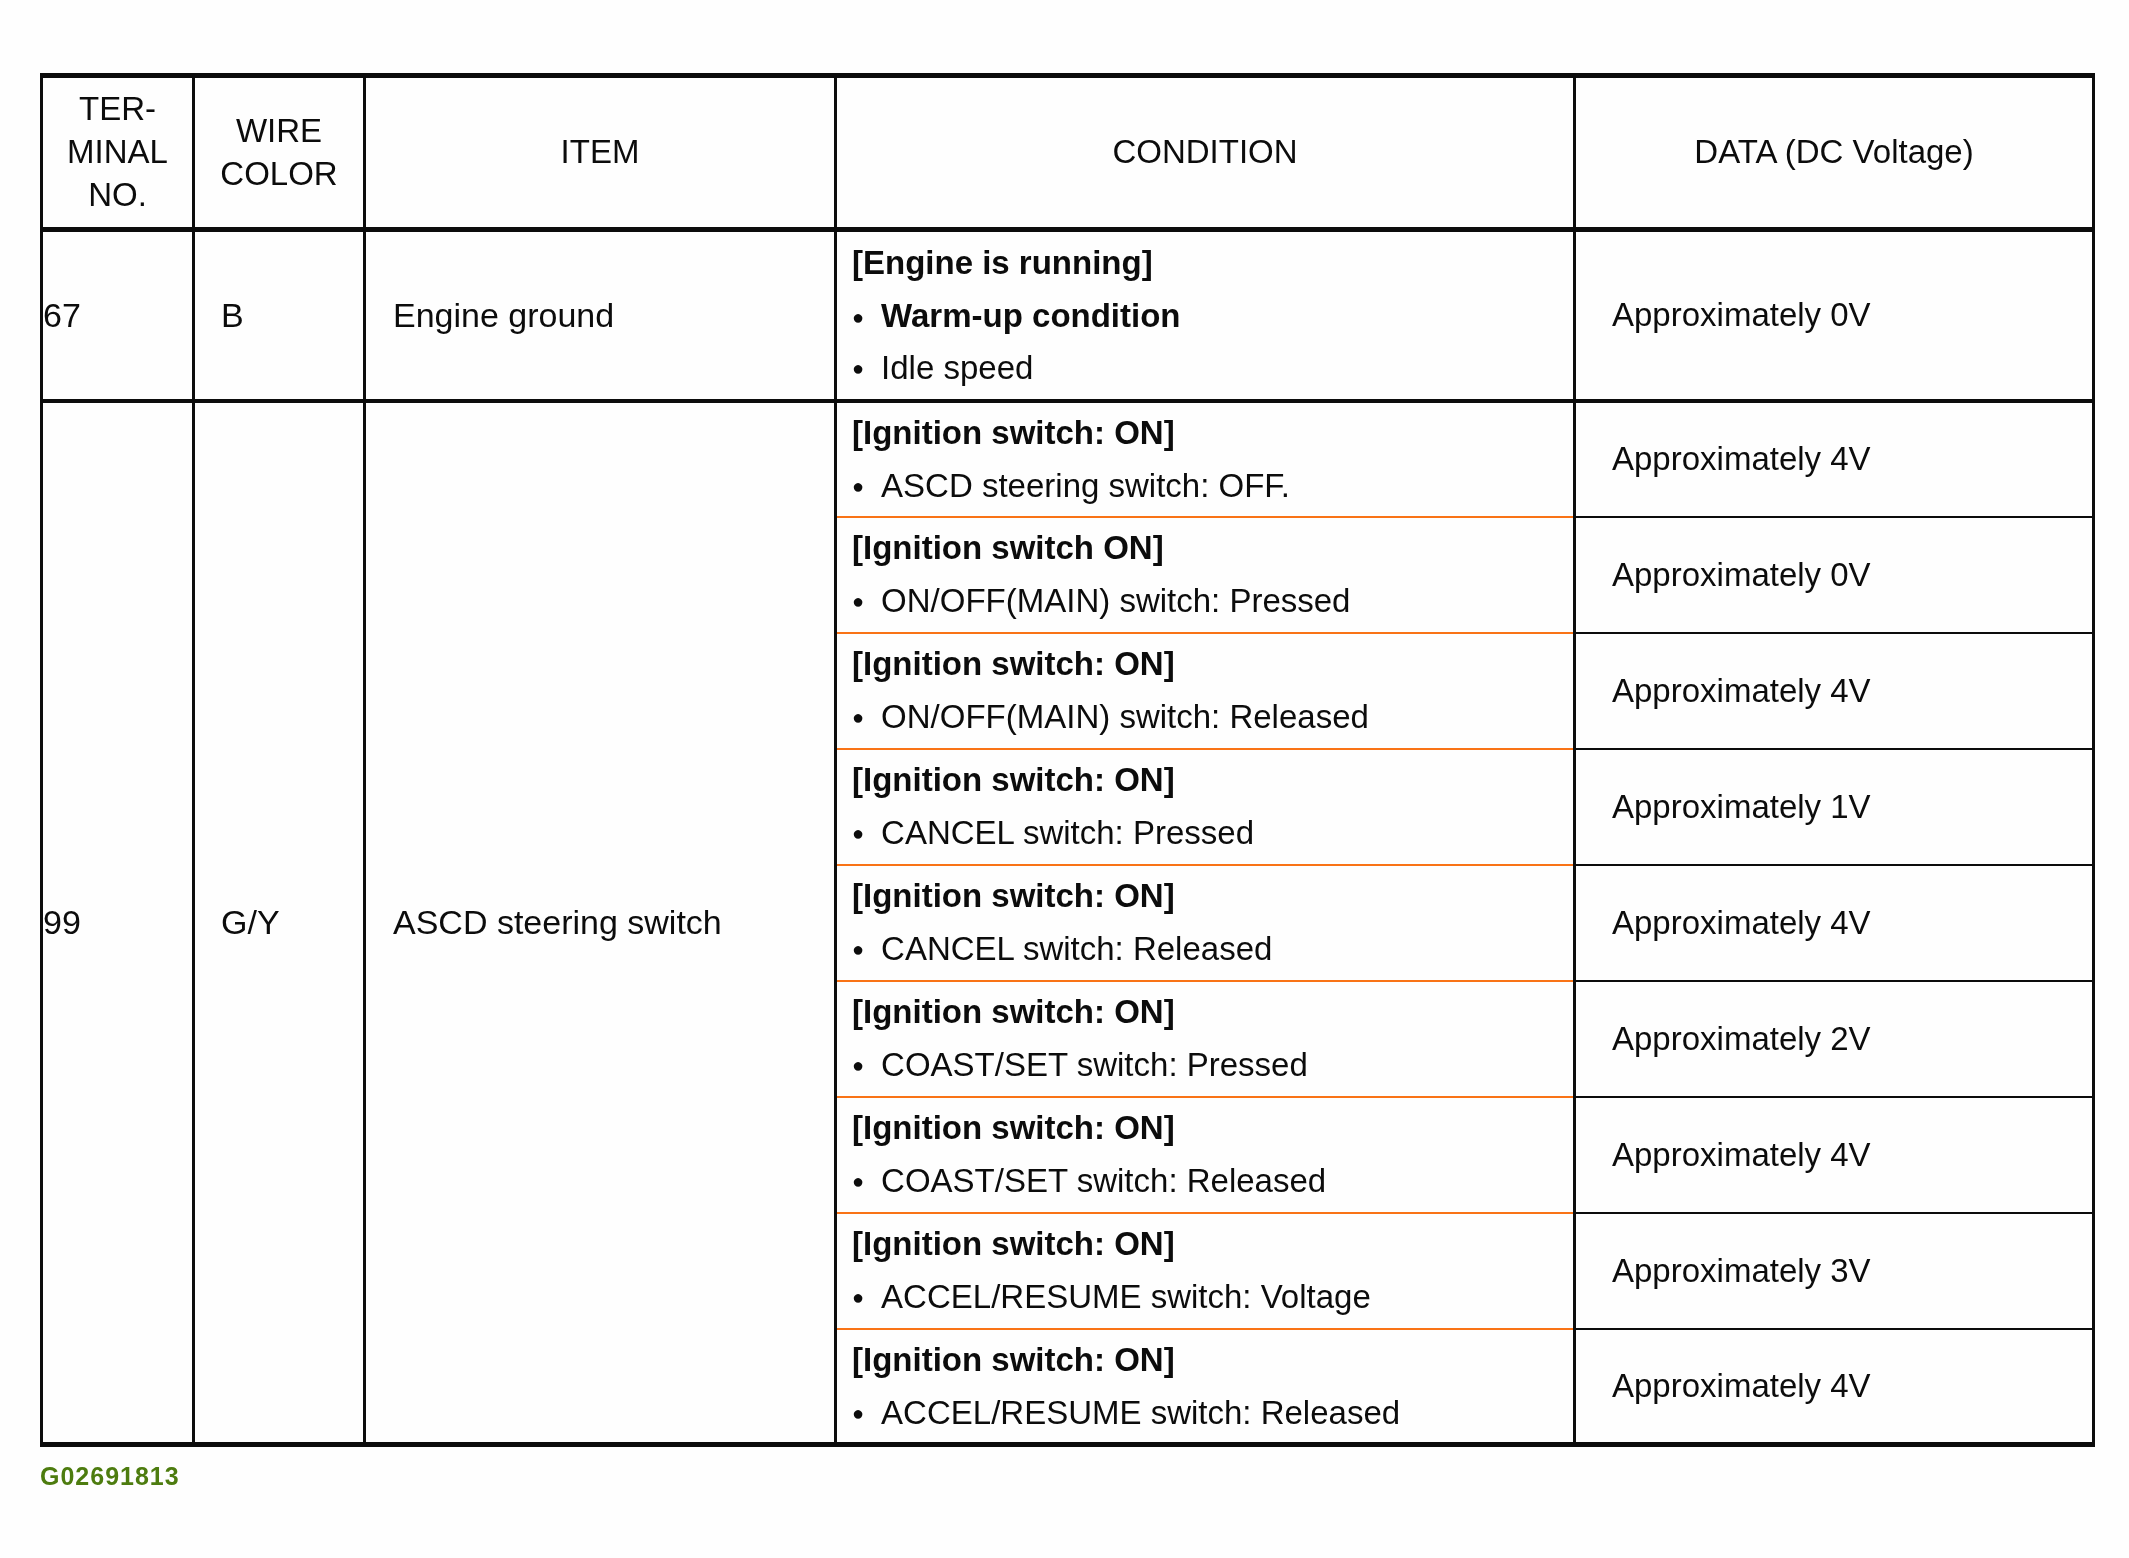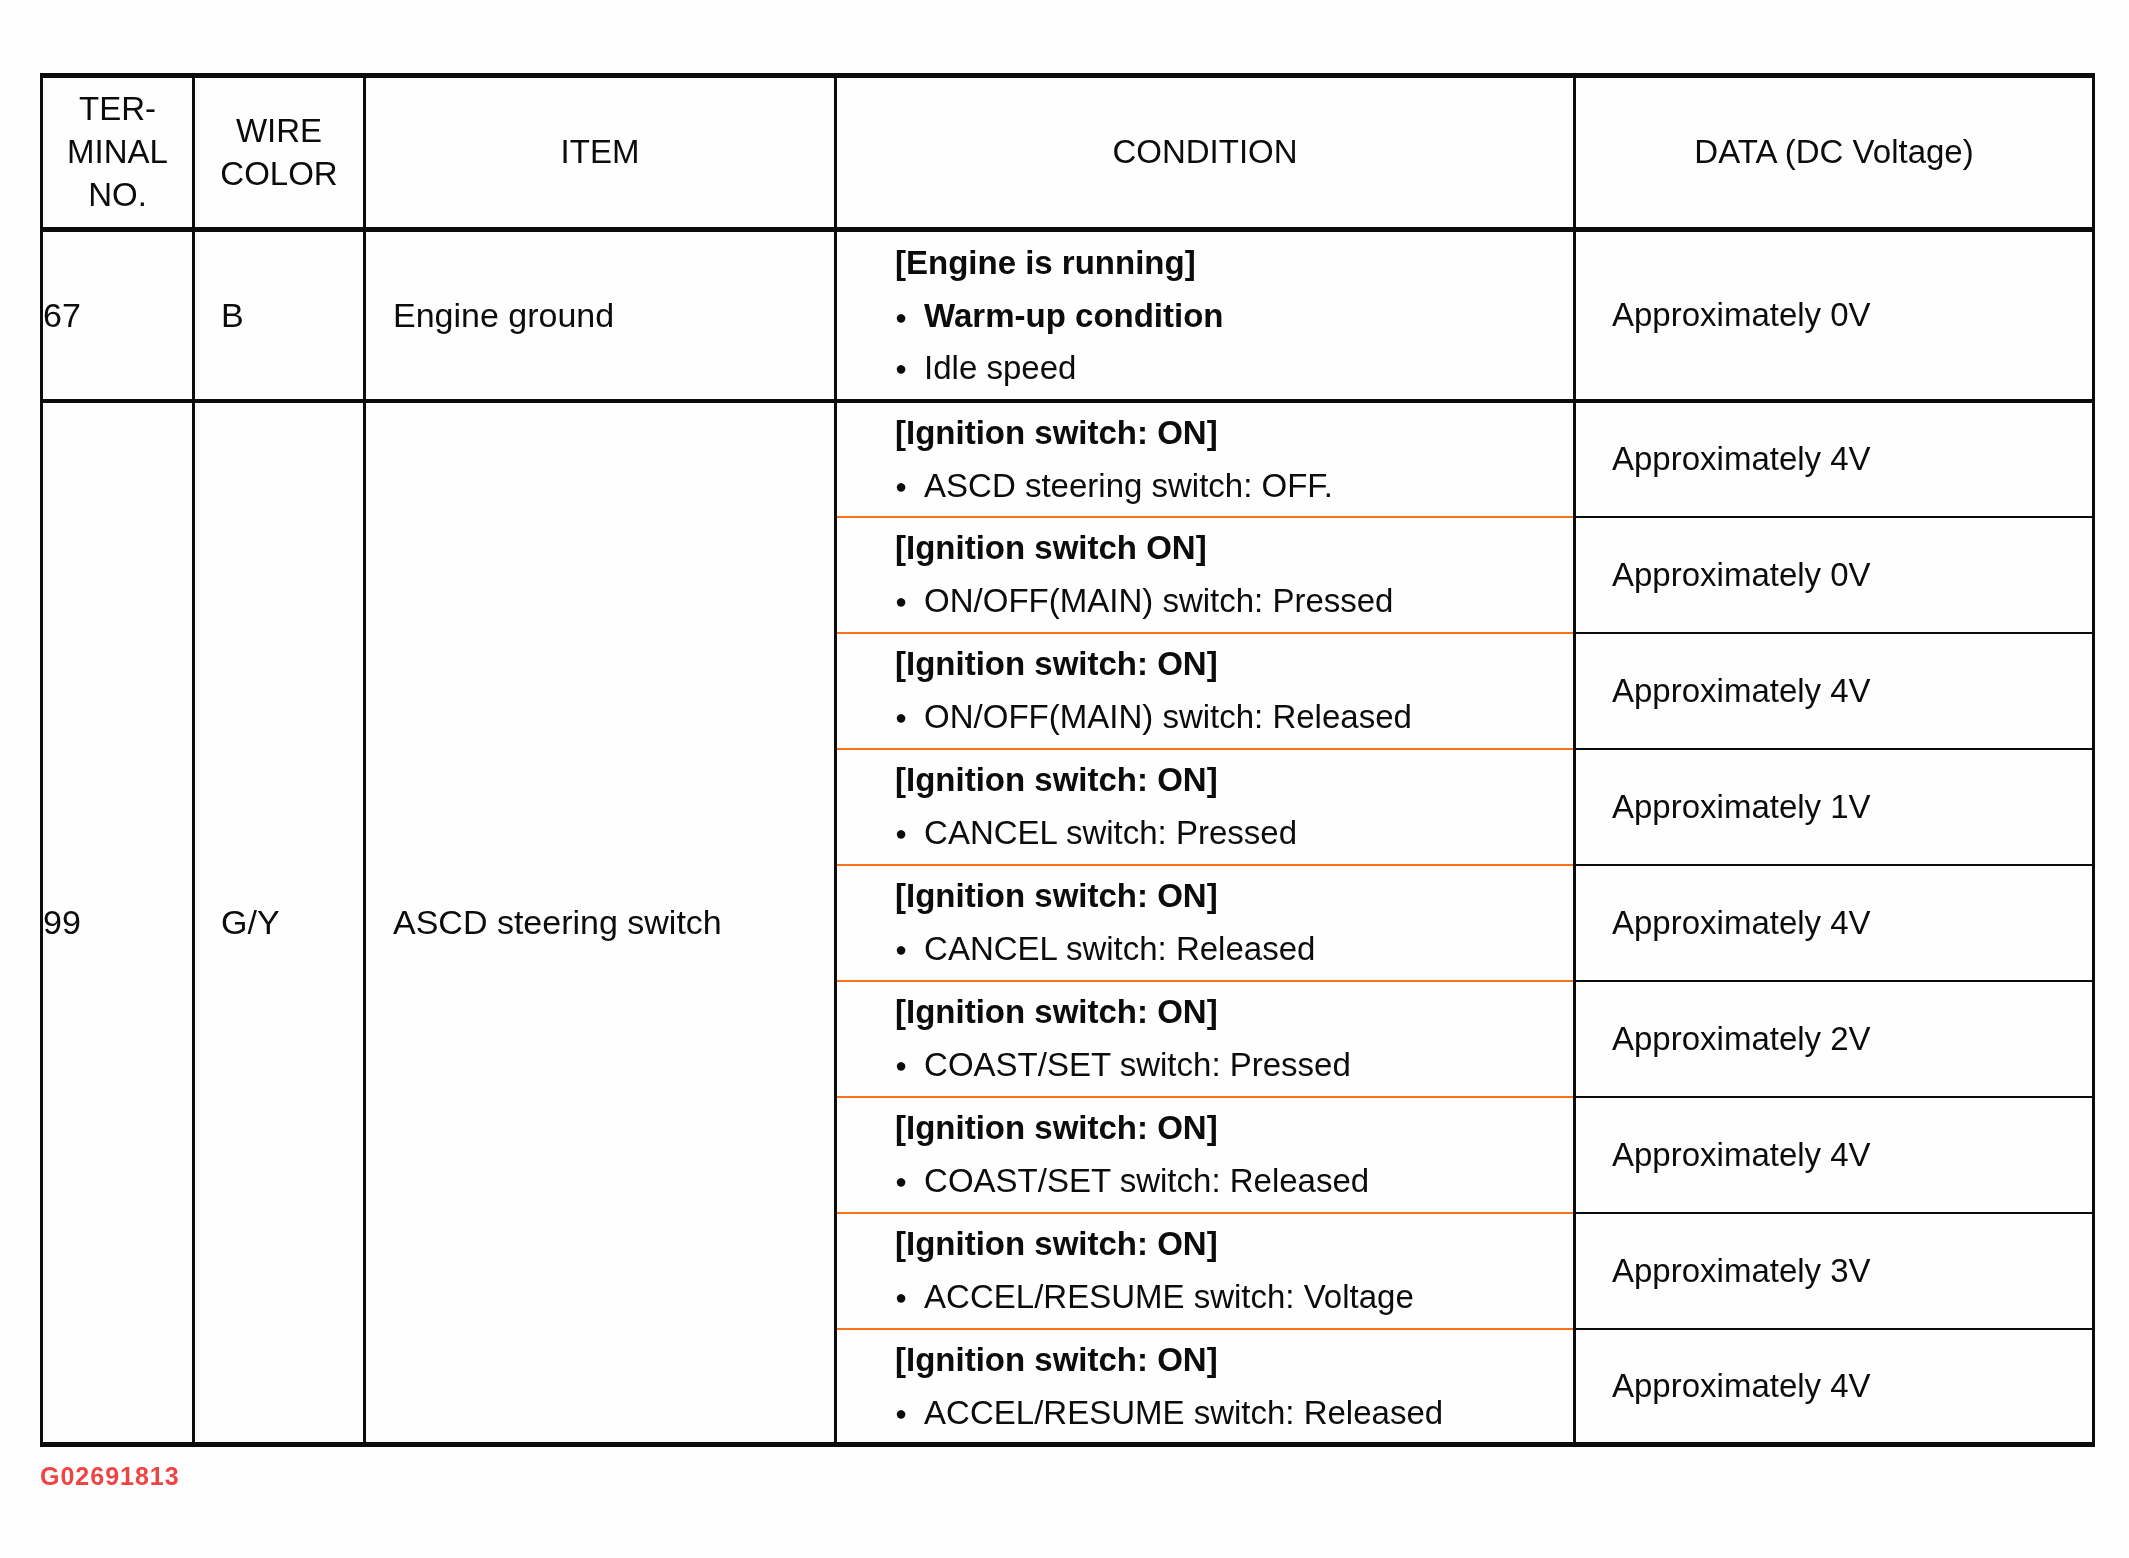--- a/index.html
+++ b/index.html
@@ -61,21 +61,20 @@
   td.condition { border-bottom: 2px solid #f97316; }
   td.data {
     border-bottom: 2px solid #0c0c0c;
     padding-left: 36px;
     font-size: 33px;
   }
   tr.group-sep td { border-bottom: 4px solid #0c0c0c; }
 
   .cond-wrap {
     padding: 10px 10px 10px 15px;
-    margin-left: 43px;
   }
   .cond-state {
     font-weight: 700;
     font-size: 33px;
     line-height: 1.18;
   }
   .cond-bullet {
     display: flex;
     align-items: center;
     margin-top: 15px;
@@ -88,21 +87,21 @@
     margin-right: 17px;
     flex: 0 0 auto;
   }
   .figure-code {
     position: absolute;
     left: 40px;
     top: 1462px;
     font-size: 25px;
     font-weight: 700;
     letter-spacing: 1px;
-    color: #ef4444;
+    color: #4d7c0f;
   }
 </style>
 </head>
 <body>
 
 <div class="page">
 
   <table class="term-table">
     <colgroup>
       <col class="c-terminal">

